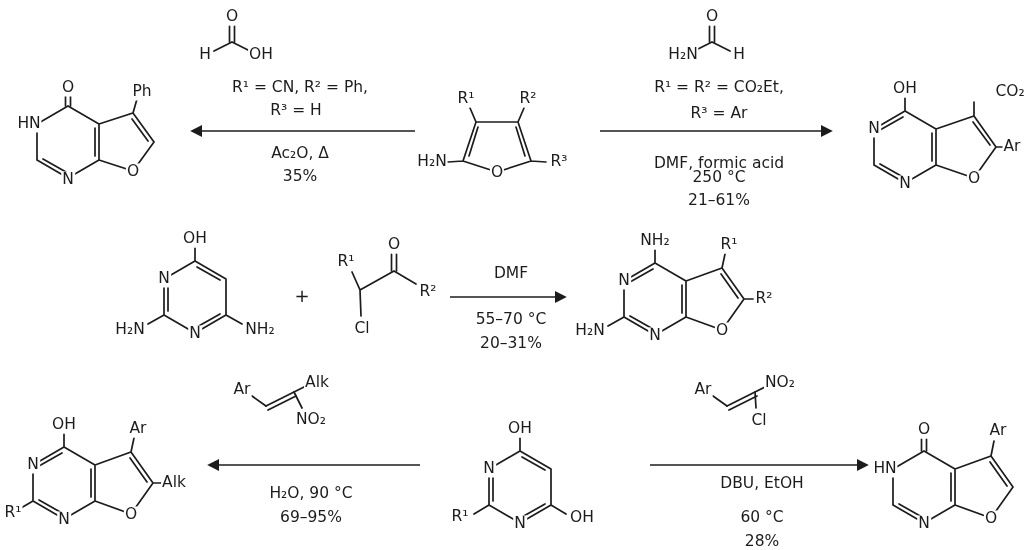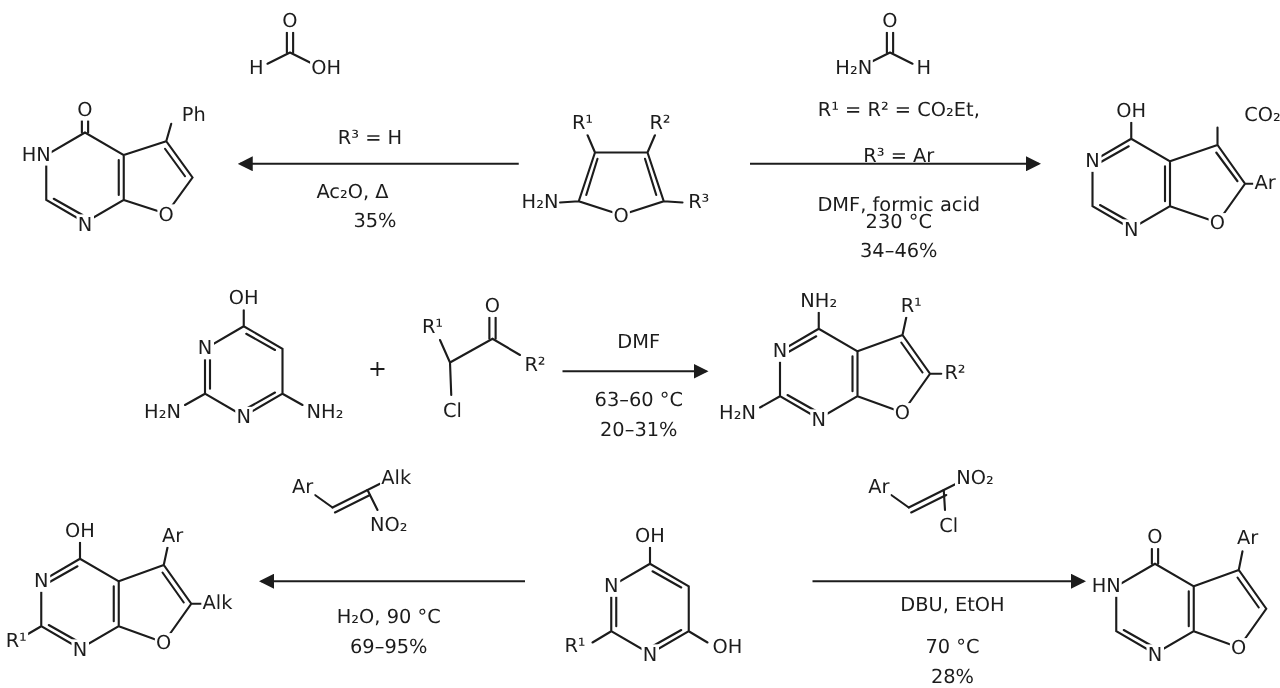--- a/index.html
+++ b/index.html
@@ -95,45 +95,46 @@
     <path class="arrow" d="M600,131 L831,131" marker-end="url(#ah)"></path>
     <path class="arrow" d="M450,297 L565,297" marker-end="url(#ah)"></path>
     <path class="arrow" d="M420,465 L209,465" marker-end="url(#ah)"></path>
     <path class="arrow" d="M650,465 L867,465" marker-end="url(#ah)"></path>
   </svg>
 
   <span class="lbl atom" style="left:68px;top:88px">O</span>
   <span class="lbl atom" style="left:29px;top:124px">HN</span>
   <span class="lbl atom" style="left:68px;top:180px">N</span>
   <span class="lbl atom" style="left:133px;top:172px">O</span>
-  <span class="lbl atom" style="left:155px;top:92px">Ph</span>
+  <span class="lbl atom" style="left:142px;top:92px">Ph</span>
 
   <span class="lbl atom" style="left:232px;top:17px">O</span>
   <span class="lbl atom" style="left:205px;top:55px">H</span>
   <span class="lbl atom" style="left:261px;top:55px">OH</span>
 
+  <span class="lbl" style="left:300px;top:88px">R¹ = CN, R² = Ph,</span>
   <span class="lbl" style="left:296px;top:111px">R³ = H</span>
-  <span class="lbl" style="left:282px;top:154px">Ac₂O, Δ</span>
+  <span class="lbl" style="left:300px;top:154px">Ac₂O, Δ</span>
   <span class="lbl" style="left:300px;top:177px">35%</span>
 
   <span class="lbl atom" style="left:466px;top:99px">R¹</span>
   <span class="lbl atom" style="left:528px;top:99px">R²</span>
   <span class="lbl atom" style="left:432px;top:162px">H₂N</span>
   <span class="lbl atom" style="left:497px;top:173px">O</span>
   <span class="lbl atom" style="left:559px;top:162px">R³</span>
 
   <span class="lbl atom" style="left:712px;top:17px">O</span>
   <span class="lbl atom" style="left:683px;top:55px">H₂N</span>
   <span class="lbl atom" style="left:739px;top:55px">H</span>
 
   <span class="lbl" style="left:719px;top:88px">R¹ = R² = CO₂Et,</span>
-  <span class="lbl" style="left:719px;top:125px">R³ = Ar</span>
+  <span class="lbl" style="left:719px;top:114px">R³ = Ar</span>
   <span class="lbl" style="left:719px;top:164px">DMF, formic acid</span>
-  <span class="lbl" style="left:719px;top:178px">230 °C</span>
-  <span class="lbl" style="left:719px;top:201px">34–46%</span>
+  <span class="lbl" style="left:719px;top:178px">250 °C</span>
+  <span class="lbl" style="left:719px;top:201px">21–61%</span>
 
   <span class="lbl atom" style="left:905px;top:89px">OH</span>
   <span class="lbl atom" style="left:1018px;top:92px">CO₂Et</span>
   <span class="lbl atom" style="left:874px;top:129px">N</span>
   <span class="lbl atom" style="left:905px;top:184px">N</span>
   <span class="lbl atom" style="left:974px;top:179px">O</span>
   <span class="lbl atom" style="left:1012px;top:147px">Ar</span>
 
   <span class="lbl atom" style="left:195px;top:239px">OH</span>
   <span class="lbl atom" style="left:164px;top:279px">N</span>
@@ -142,21 +143,21 @@
   <span class="lbl atom" style="left:260px;top:330px">NH₂</span>
 
   <span class="lbl plus" style="left:302px;top:296px">+</span>
 
   <span class="lbl atom" style="left:346px;top:262px">R¹</span>
   <span class="lbl atom" style="left:394px;top:245px">O</span>
   <span class="lbl atom" style="left:428px;top:292px">R²</span>
   <span class="lbl atom" style="left:362px;top:329px">Cl</span>
 
   <span class="lbl" style="left:511px;top:274px">DMF</span>
-  <span class="lbl" style="left:511px;top:320px">63–60 °C</span>
+  <span class="lbl" style="left:511px;top:320px">55–70 °C</span>
   <span class="lbl" style="left:511px;top:344px">20–31%</span>
 
   <span class="lbl atom" style="left:655px;top:241px">NH₂</span>
   <span class="lbl atom" style="left:729px;top:245px">R¹</span>
   <span class="lbl atom" style="left:624px;top:281px">N</span>
   <span class="lbl atom" style="left:590px;top:331px">H₂N</span>
   <span class="lbl atom" style="left:655px;top:336px">N</span>
   <span class="lbl atom" style="left:722px;top:331px">O</span>
   <span class="lbl atom" style="left:764px;top:299px">R²</span>
 
@@ -179,21 +180,21 @@
   <span class="lbl atom" style="left:489px;top:469px">N</span>
   <span class="lbl atom" style="left:460px;top:517px">R¹</span>
   <span class="lbl atom" style="left:520px;top:524px">N</span>
   <span class="lbl atom" style="left:582px;top:518px">OH</span>
 
   <span class="lbl atom" style="left:703px;top:390px">Ar</span>
   <span class="lbl atom" style="left:780px;top:383px">NO₂</span>
   <span class="lbl atom" style="left:759px;top:421px">Cl</span>
 
   <span class="lbl" style="left:762px;top:484px">DBU, EtOH</span>
-  <span class="lbl" style="left:762px;top:518px">70 °C</span>
+  <span class="lbl" style="left:762px;top:518px">60 °C</span>
   <span class="lbl" style="left:762px;top:542px">28%</span>
 
   <span class="lbl atom" style="left:924px;top:430px">O</span>
   <span class="lbl atom" style="left:998px;top:431px">Ar</span>
   <span class="lbl atom" style="left:885px;top:469px">HN</span>
   <span class="lbl atom" style="left:924px;top:524px">N</span>
   <span class="lbl atom" style="left:991px;top:519px">O</span>
 
 </div>
 

